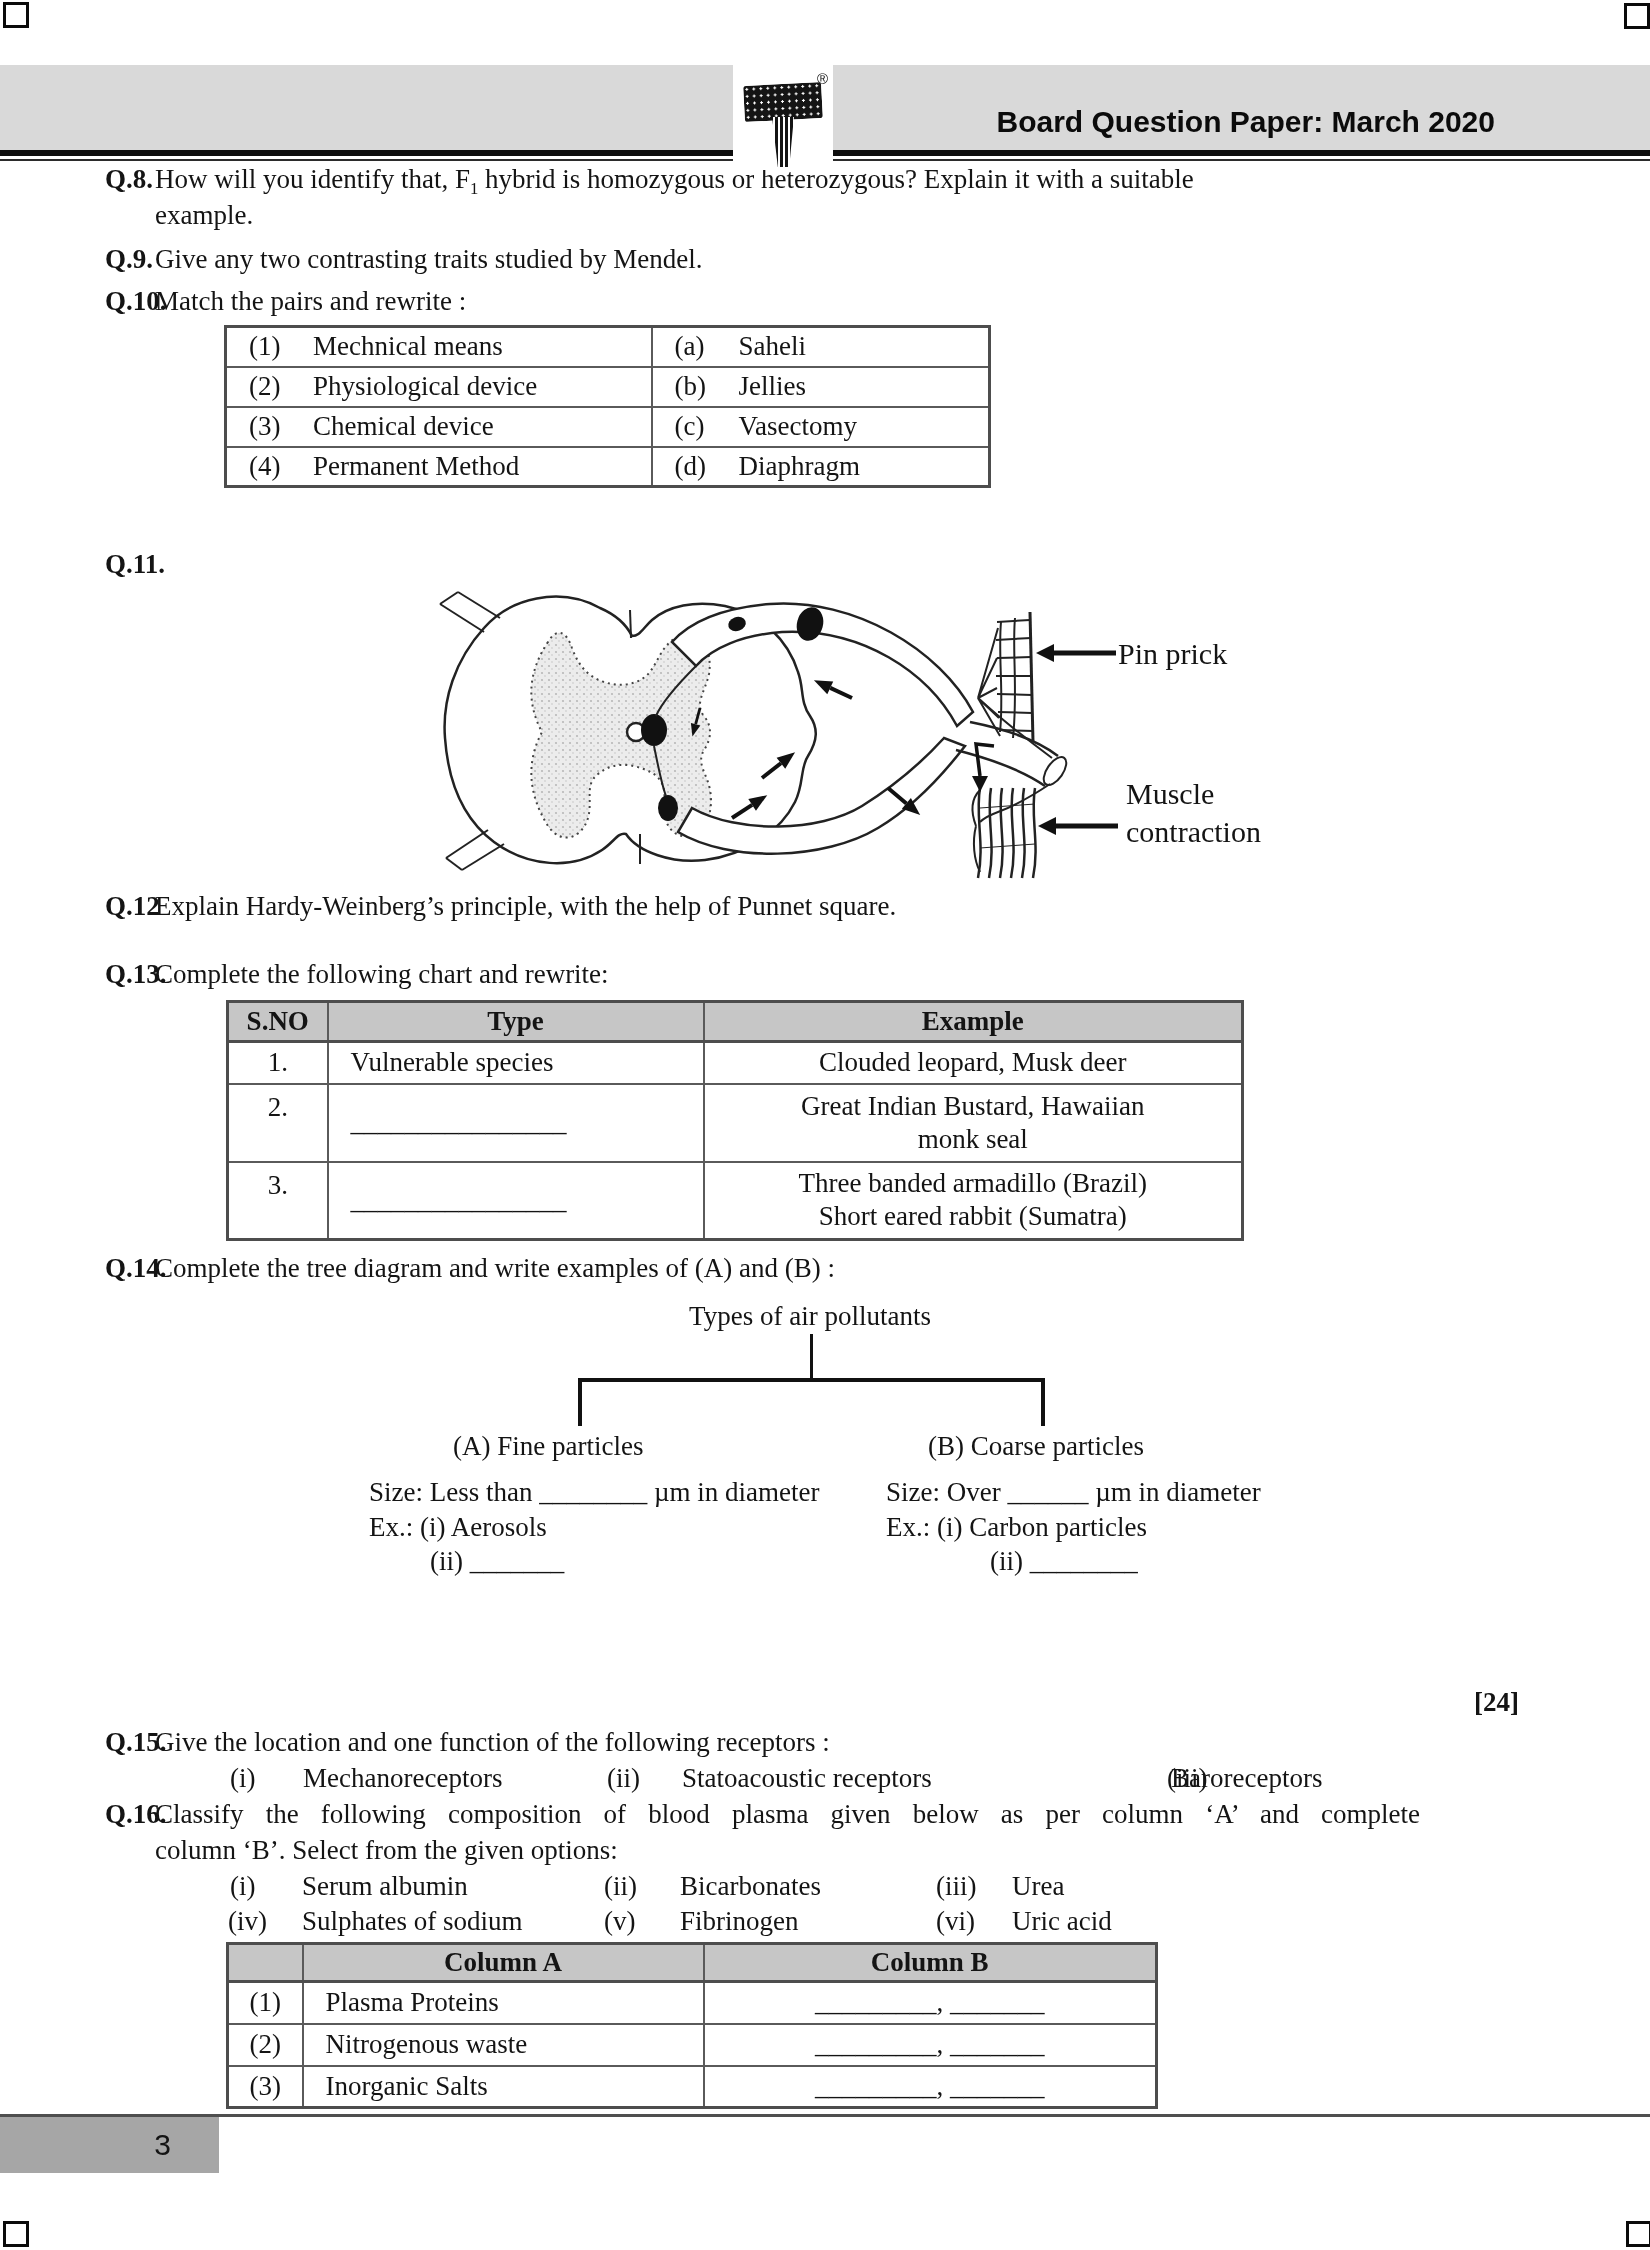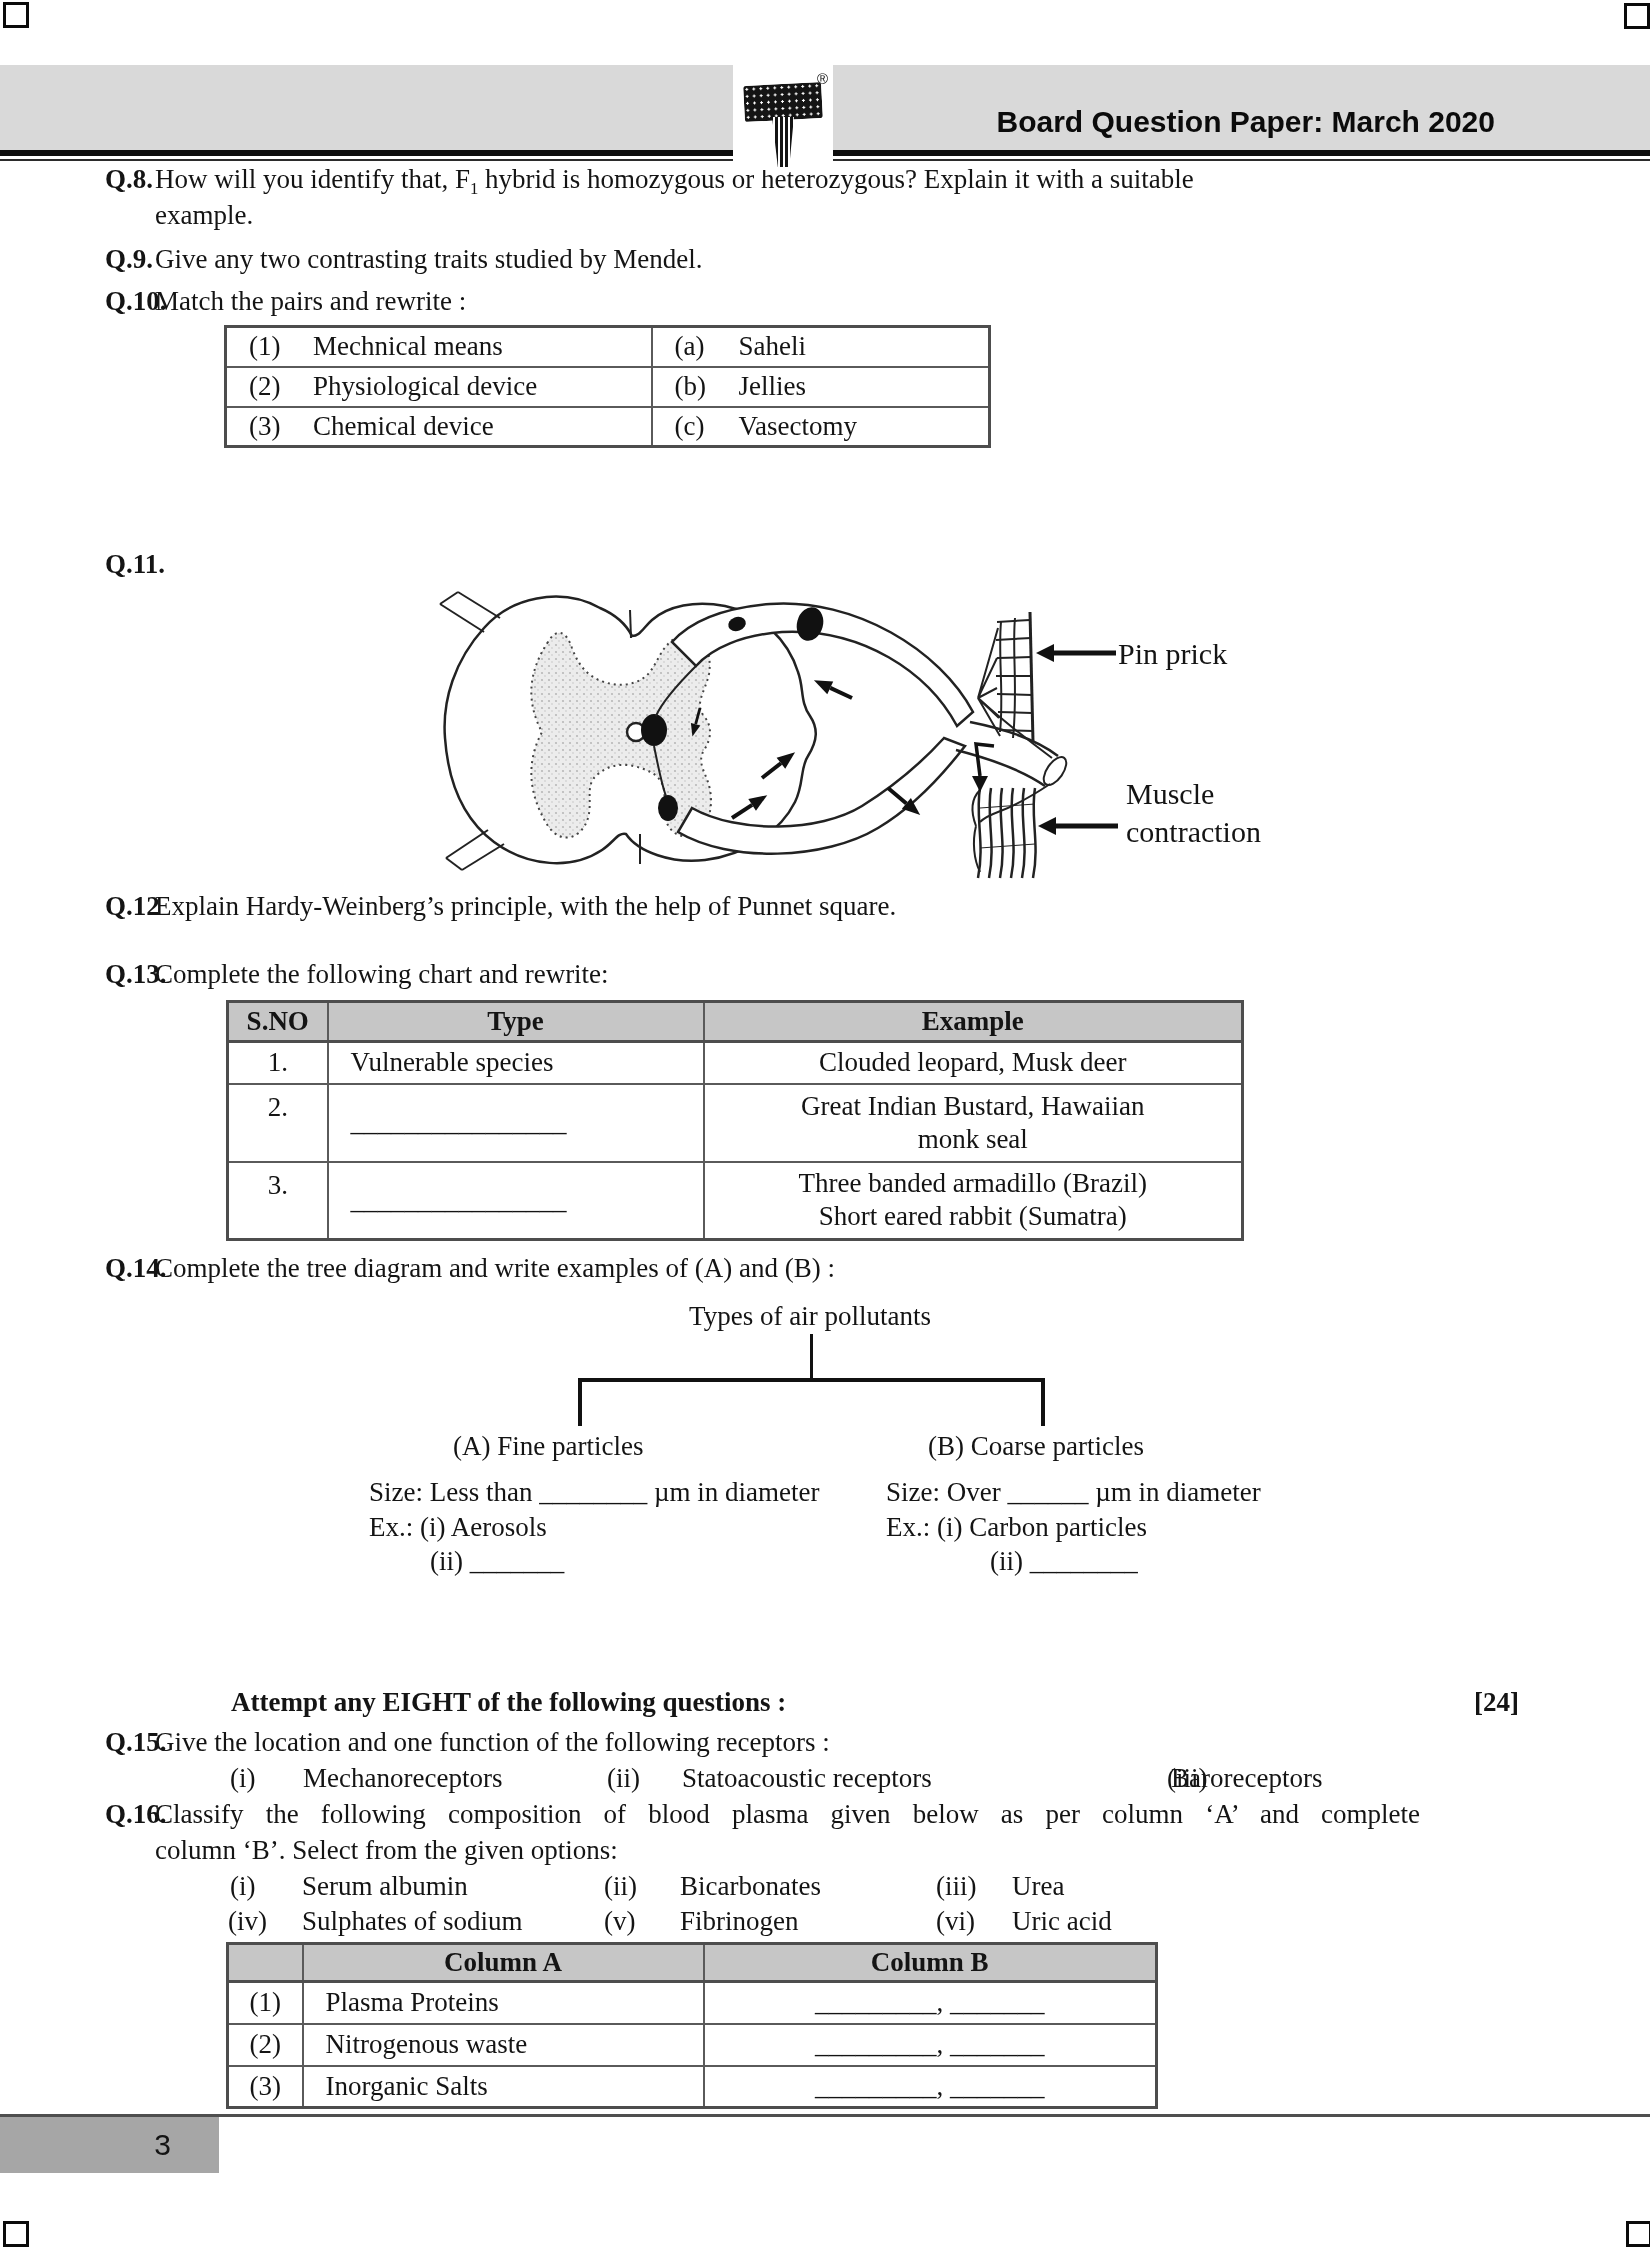--- a/index.html
+++ b/index.html
@@ -83,20 +83,24 @@
       <td><span class="cellnum">(a)</span><span class="celltxt">Saheli</span></td>
     </tr>
     <tr style="height:40px;">
       <td><span class="cellnum">(2)</span><span class="celltxt">Physiological device</span></td>
       <td><span class="cellnum">(b)</span><span class="celltxt">Jellies</span></td>
     </tr>
     <tr style="height:40px;">
       <td><span class="cellnum">(3)</span><span class="celltxt">Chemical device</span></td>
       <td><span class="cellnum">(c)</span><span class="celltxt">Vasectomy</span></td>
     </tr>
+    <tr style="height:40px;">
+      <td><span class="cellnum">(4)</span><span class="celltxt">Permanent Method</span></td>
+      <td><span class="cellnum">(d)</span><span class="celltxt">Diaphragm</span></td>
+    </tr>
   </tbody>
     </table>
 
   <div class="abs qlabel" style="left:105px;top:548px;">Q.11.</div>
 
   <svg class="abs" style="left:400px;top:580px;" width="930" height="320" viewBox="0 0 930 320">
     <defs>
       <pattern id="stip" width="7" height="7" patternUnits="userSpaceOnUse">
         <circle cx="2" cy="2" r="1.1" fill="#b9b9b9"></circle>
           <circle cx="5" cy="5" r="0.9" fill="#d2d2d2"></circle>
@@ -260,21 +264,20 @@
   <div class="abs" style="left:453px;top:1430px;">(A) Fine particles</div>
   <div class="abs" style="left:928px;top:1430px;">(B) Coarse particles</div>
   <div class="abs" style="left:369px;top:1476px;">Size: Less than ________ µm in diameter</div>
   <div class="abs" style="left:886px;top:1476px;">Size: Over ______ µm in diameter</div>
   <div class="abs" style="left:369px;top:1511px;">Ex.: (i) Aerosols</div>
   <div class="abs" style="left:886px;top:1511px;">Ex.: (i) Carbon particles</div>
   <div class="abs" style="left:430px;top:1545px;">(ii) _______</div>
   <div class="abs" style="left:990px;top:1545px;">(ii) ________</div>
 
 
-  <div class="abs qlabel" style="left:231px;top:1686px;">Attempt any EIGHT of the following questions :</div>
   <div class="abs qlabel" style="right:131px;top:1686px;">[24]</div>
 
   <div class="abs qlabel" style="left:105px;top:1726px;">Q.15.</div>
   <div class="abs" style="left:155px;top:1726px;">Give the location and one function of the following receptors :</div>
   <div class="abs" style="left:230px;top:1762px;">(i)</div>
   <div class="abs" style="left:303px;top:1762px;">Mechanoreceptors</div>
   <div class="abs" style="left:607px;top:1762px;">(ii)</div>
   <div class="abs" style="left:682px;top:1762px;">Statoacoustic receptors</div>
   <div class="abs" style="left:1167px;top:1762px;">(iii)</div>
   <div class="abs" style="left:1171px;top:1762px;">Baroreceptors</div>

